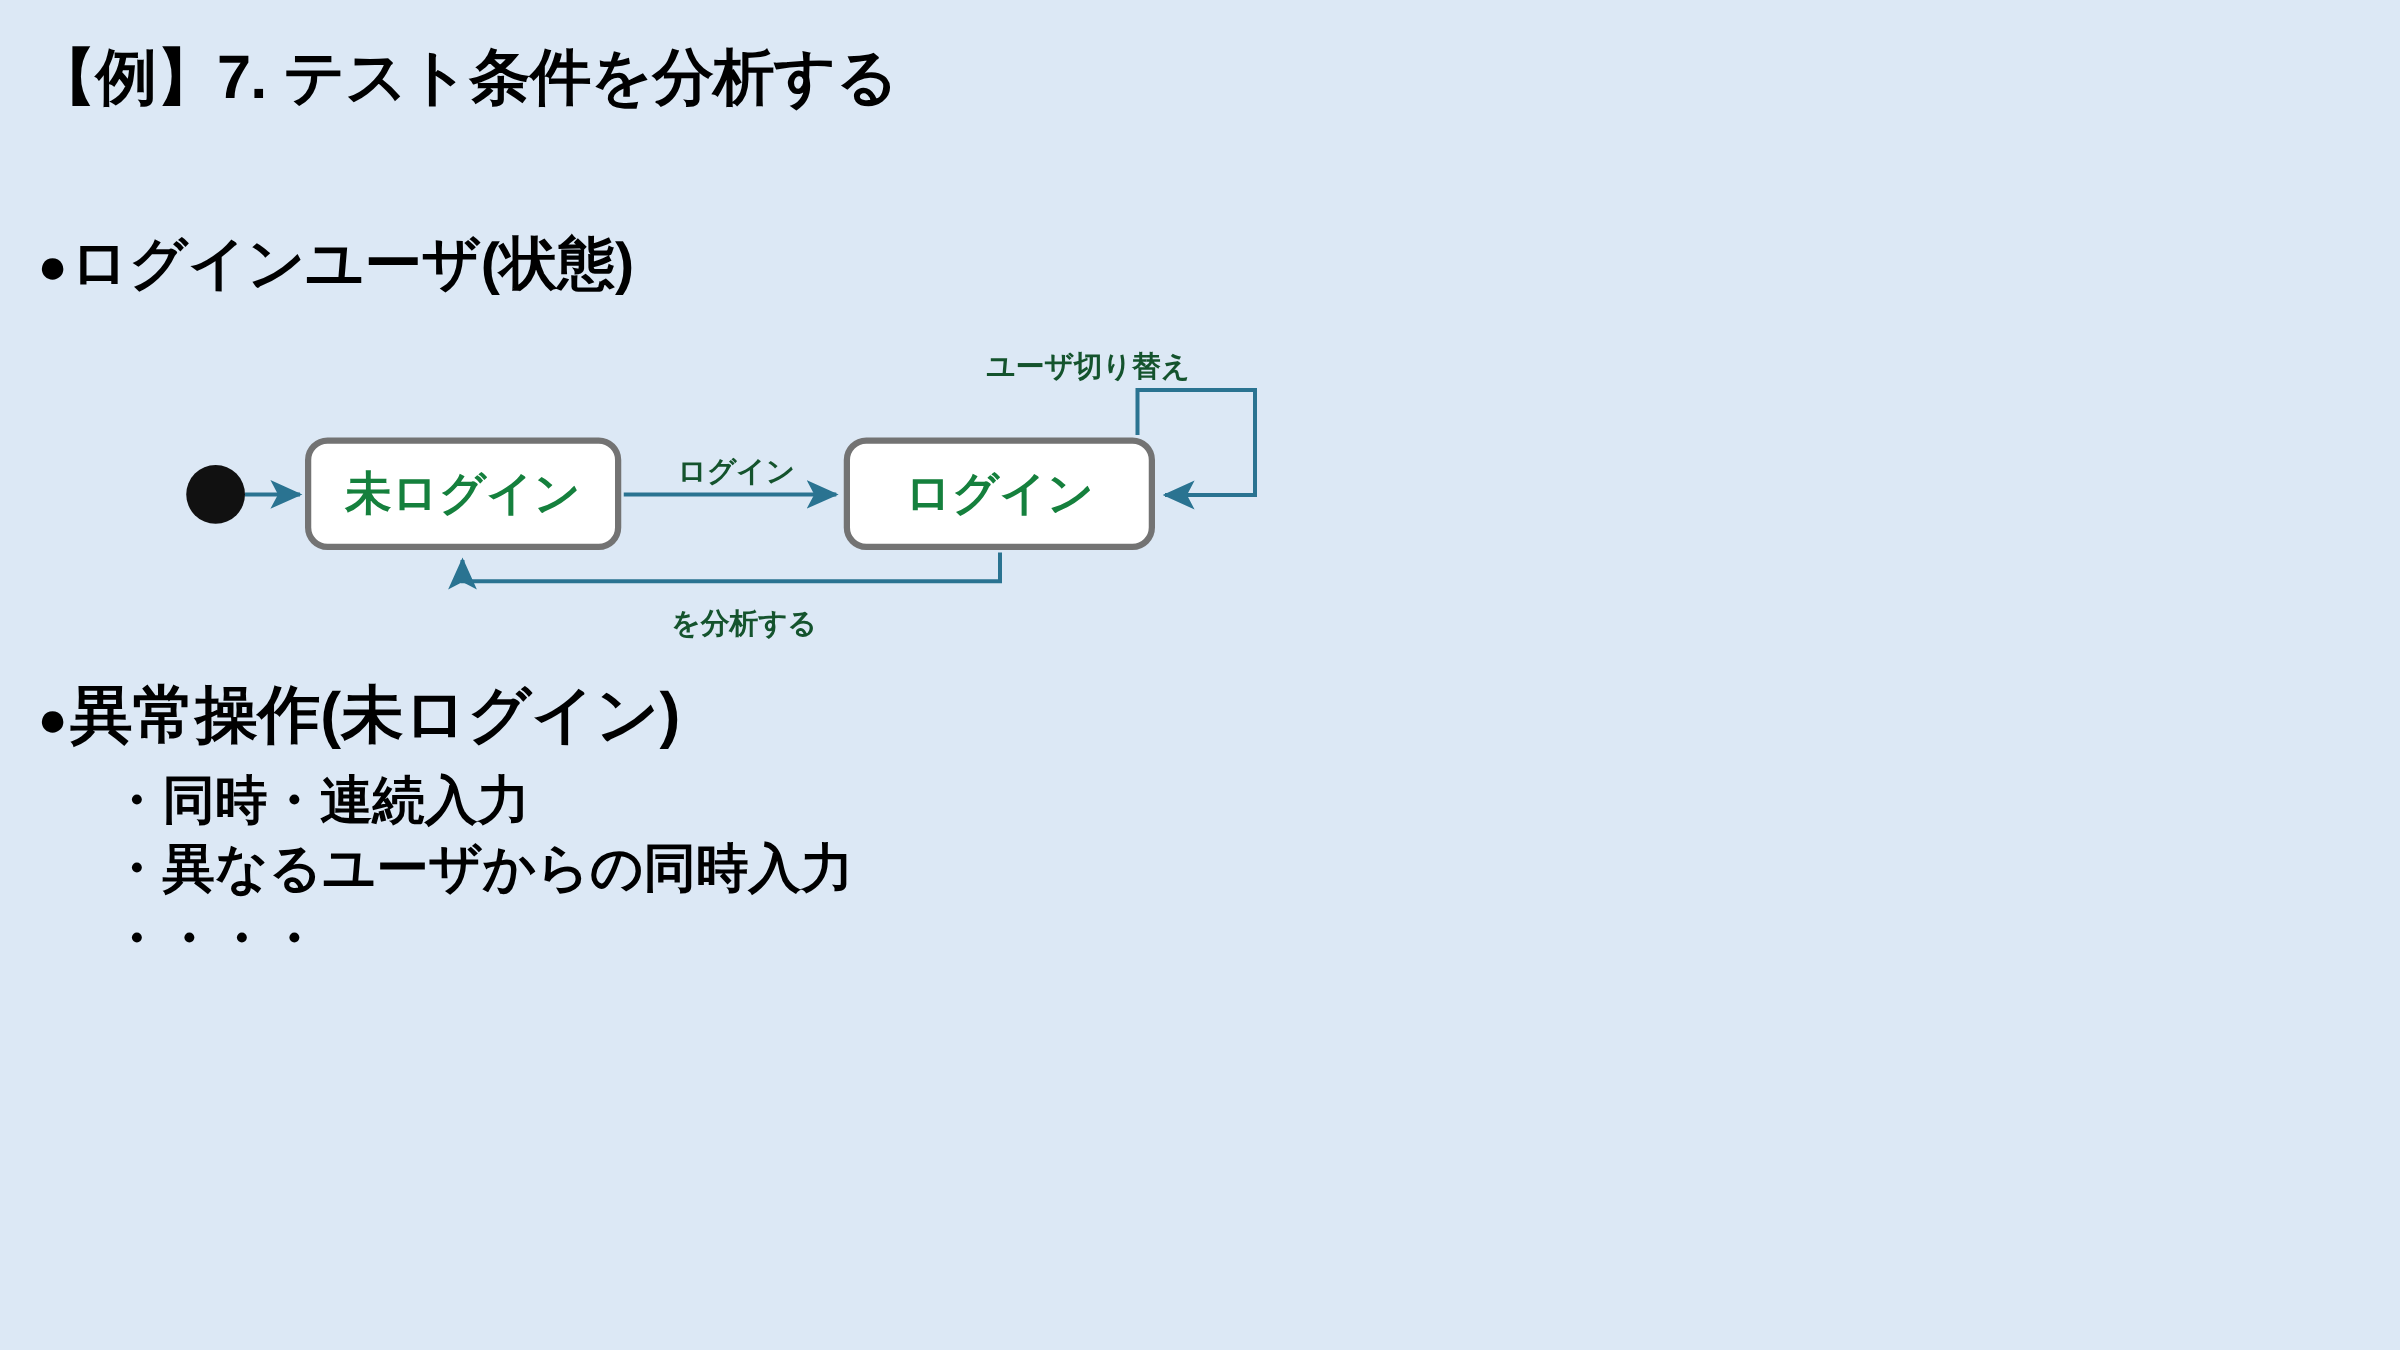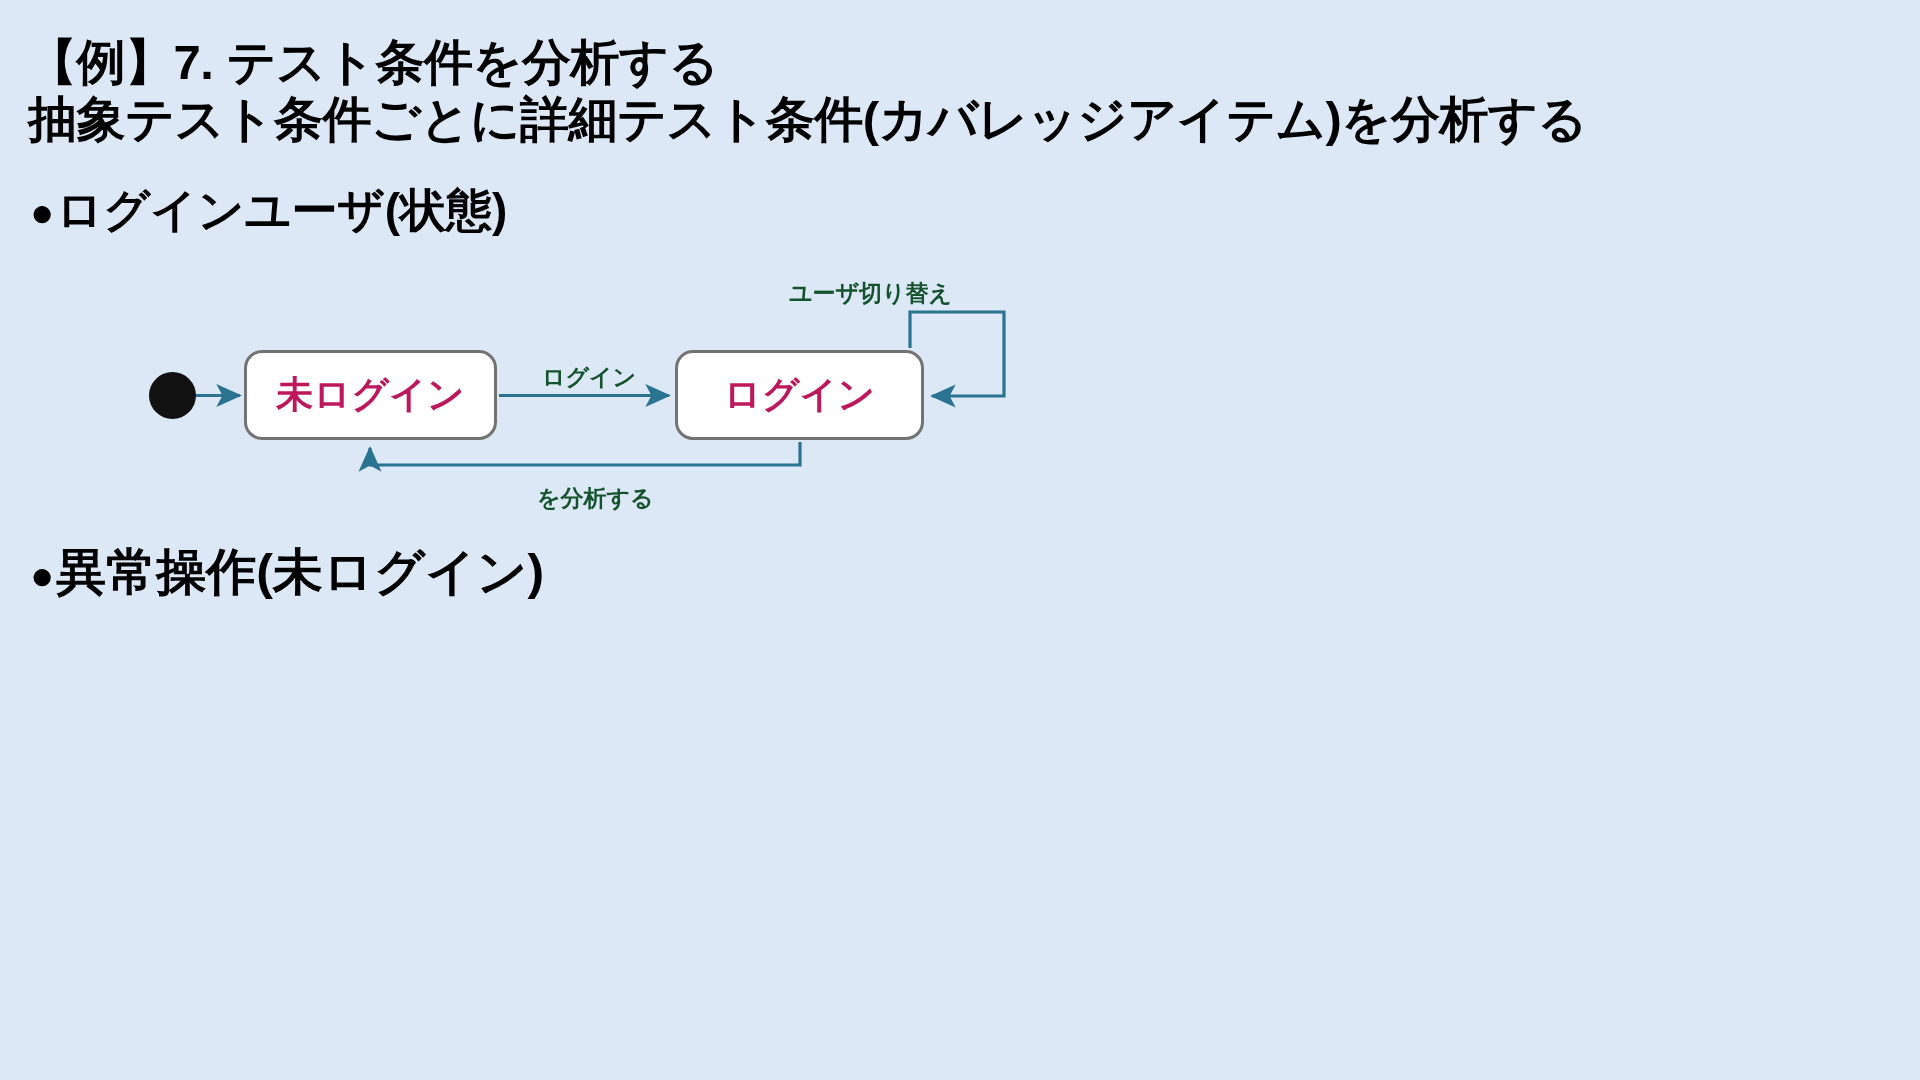--- a/index.html
+++ b/index.html
@@ -78,29 +78,29 @@
     left: 0px;
     top: 250px;
     width: 1100px;
     height: 280px;
   }
   .diagram svg { display: block; }
 
   .state-box {
     position: absolute;
     background: #ffffff;
-    border: 3px solid #737373;
+    border: 5px solid #737373;
     border-radius: 18px;
     box-sizing: border-box;
     display: flex;
     align-items: center;
     justify-content: center;
     font-size: 37px;
     font-weight: bold;
-    color: #be185d;
+    color: #15803d;
     white-space: nowrap;
   }
   #state-logged-out {
     left: 244px;
     top: 350px;
     width: 253px;
     height: 90px;
   }
   #state-logged-in {
     left: 675px;
@@ -130,21 +130,20 @@
   #label-logout  { left: 537px; top: 483px; }
   #label-switch  { left: 789px; top: 278px; }
 </style>
 </head>
 <body>
 
 <div class="slide">
 
   <div class="title-block">
     <div class="title-line">【例】7. テスト条件を分析する</div>
-    <div class="title-line">抽象テスト条件ごとに詳細テスト条件(カバレッジアイテム)を分析する</div>
   </div>
 
   <div class="bullet-lv1" id="bullet-state">
     <span class="dot">●</span>
     <span>ログインユーザ(状態)</span>
   </div>
 
   <div class="diagram">
     <svg width="1100" height="300" viewBox="0 0 1100 300">
       <defs>
@@ -173,14 +172,19 @@
 
   <div class="edge-label" id="label-logout">を分析する</div>
 
   <div class="edge-label" id="label-switch">ユーザ切り替え</div>
 
   <div class="bullet-lv1" id="bullet-error">
     <span class="dot">●</span>
     <span>異常操作(未ログイン)</span>
   </div>
 
+  <div class="sub-list">
+    <div class="sub-item">・同時・連続入力</div>
+    <div class="sub-item">・異なるユーザからの同時入力</div>
+    <div class="sub-item">・・・・</div>
+  </div>
 
 </div>
 
 </body></html>

